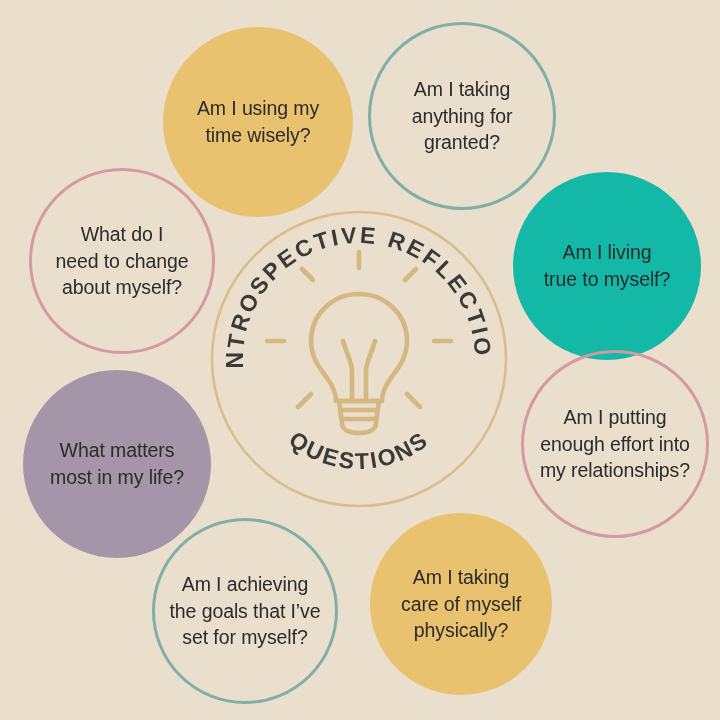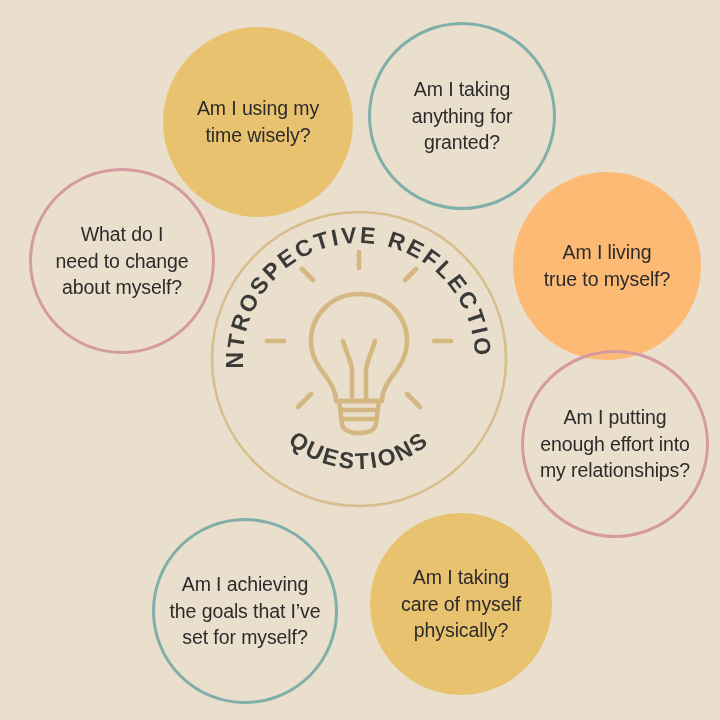--- a/index.html
+++ b/index.html
@@ -60,38 +60,42 @@
 
   <div class="bubble filled" style="left: 163px; top: 27px; width: 190px; height: 190px; background: rgb(233, 194, 112);">
     <span class="bubble-text" style="color: rgb(43, 43, 43);">Am I using my
 time wisely?</span>
   </div>
   <div class="bubble outlined" style="left: 368px; top: 22px; width: 188px; height: 188px; border-width: 3px; border-color: rgb(127, 175, 168);">
     <span class="bubble-text" style="color: rgb(43, 43, 43);">Am I taking
 anything for
 granted?</span>
   </div>
-  <div class="bubble filled" style="left: 513px; top: 172px; width: 188px; height: 188px; background: #fdba74;">
+  <div class="bubble filled" style="left: 513px; top: 172px; width: 188px; height: 188px; background: #14b8a6;">
     <span class="bubble-text" style="color: rgb(43, 43, 43);">Am I living
 true to myself?</span>
   </div>
   <div class="bubble outlined" style="left: 521px; top: 350px; width: 188px; height: 188px; border-width: 3px; border-color: rgb(212, 154, 160);">
     <span class="bubble-text" style="color: rgb(43, 43, 43);">Am I putting
 enough effort into
 my relationships?</span>
   </div>
   <div class="bubble filled" style="left: 370px; top: 513px; width: 182px; height: 182px; background: rgb(233, 194, 112);">
     <span class="bubble-text" style="color: rgb(43, 43, 43);">Am I taking
 care of myself
 physically?</span>
   </div>
   <div class="bubble outlined" style="left: 152px; top: 518px; width: 186px; height: 186px; border-width: 3px; border-color: rgb(127, 175, 168);">
     <span class="bubble-text" style="color: rgb(43, 43, 43);">Am I achieving
 the goals that I’ve
 set for myself?</span>
+  </div>
+  <div class="bubble filled" style="left: 23px; top: 370px; width: 188px; height: 188px; background: rgb(164, 149, 168);">
+    <span class="bubble-text" style="color: rgb(43, 43, 43);">What matters
+most in my life?</span>
   </div>
   <div class="bubble outlined" style="left: 29px; top: 168px; width: 186px; height: 186px; border-width: 3px; border-color: rgb(212, 154, 160); text-align: center;">
     <span class="bubble-text" style="color: rgb(43, 43, 43);">What do I
 need to change
 about myself?</span>
   </div>
 
   <div id="center-badge">
     <svg width="298" height="298" viewBox="0 0 298 298" xmlns="http://www.w3.org/2000/svg">
       <defs>

